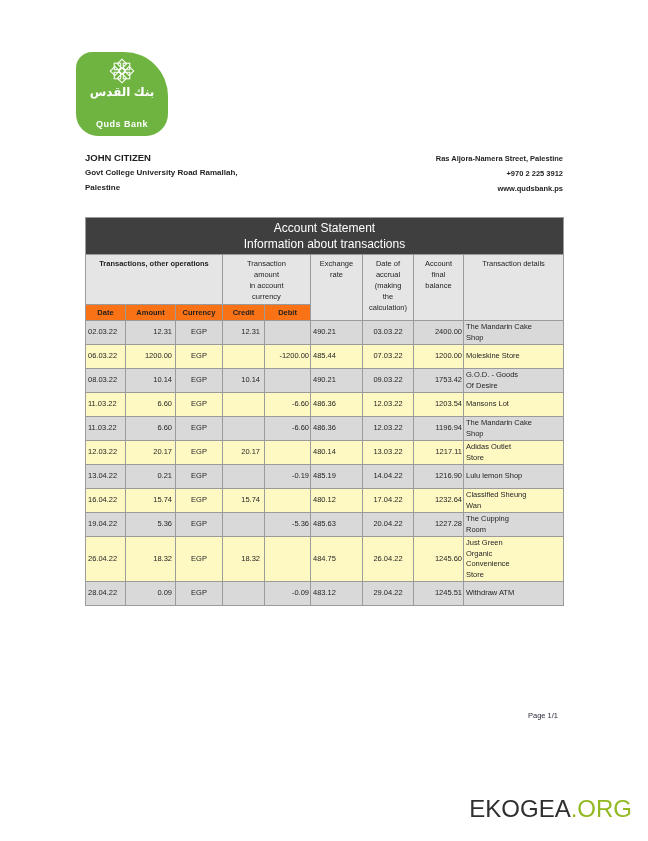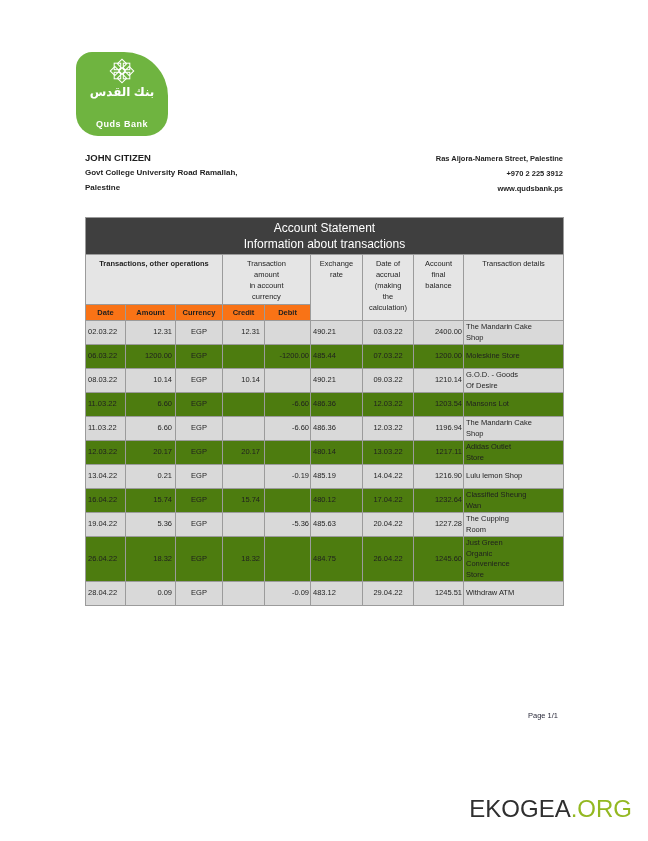--- a/index.html
+++ b/index.html
@@ -41,21 +41,21 @@
     background:#e5e5e5; font-weight:normal; text-align:center; vertical-align:top;
     white-space:pre-line; line-height:11px; padding:3px 1px 2px 1px;
   }
   thead th.hdr.bold { font-weight:bold; }
   tr.subhead th {
     background:#f97316; font-weight:bold; text-align:center;
     height:13px; line-height:11px; padding:1px 0;
   }
   tbody td { line-height:10.5px; height:21px; padding:1px 2px; vertical-align:middle; }
   tr.row-gray  td { background:#d9d9d9; }
-  tr.row-white td { background:#4d7c0f; }
+  tr.row-white td { background:#fef9c3; }
   .c-date    { text-align:left;  padding-left:2px; }
   .c-amount  { text-align:right; padding-right:3px; }
   .c-currency{ text-align:center; }
   .c-credit  { text-align:right; padding-right:4px; }
   .c-debit   { text-align:right; padding-right:1px; }
   .c-rate    { text-align:left; padding-right:1px; }
   .c-accrual { text-align:center; }
   .c-balance { text-align:right; padding-right:1px; }
   .c-details { text-align:left; padding-left:2px; white-space:pre-line; }
 
@@ -170,21 +170,21 @@
           <td class="c-details">Moleskine Store</td>
         </tr>
         <tr class="row-gray">
           <td class="c-date">08.03.22</td>
           <td class="c-amount">10.14</td>
           <td class="c-currency">EGP</td>
           <td class="c-credit">10.14</td>
           <td class="c-debit"></td>
           <td class="c-rate">490.21</td>
           <td class="c-accrual">09.03.22</td>
-          <td class="c-balance">1210.14</td>
+          <td class="c-balance">1753.42</td>
           <td class="c-details">G.O.D. - Goods
 Of Desire</td>
         </tr>
         <tr class="row-white">
           <td class="c-date">11.03.22</td>
           <td class="c-amount">6.60</td>
           <td class="c-currency">EGP</td>
           <td class="c-credit"></td>
           <td class="c-debit">-6.60</td>
           <td class="c-rate">486.36</td>

